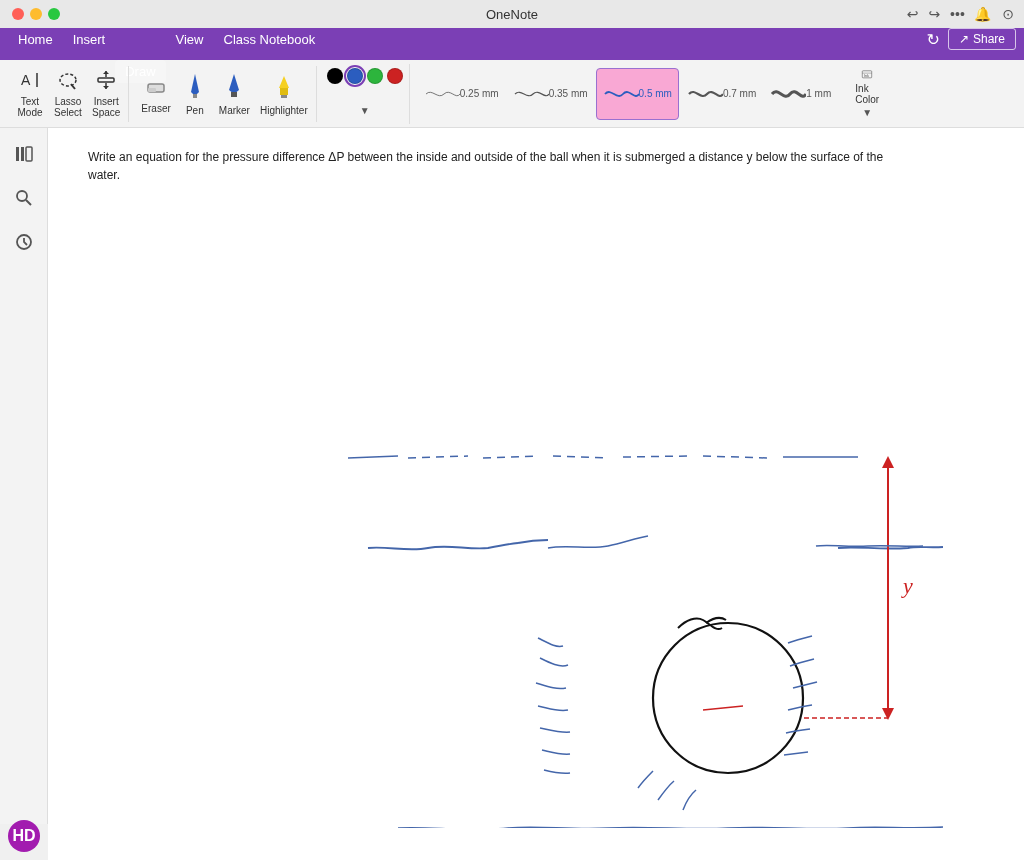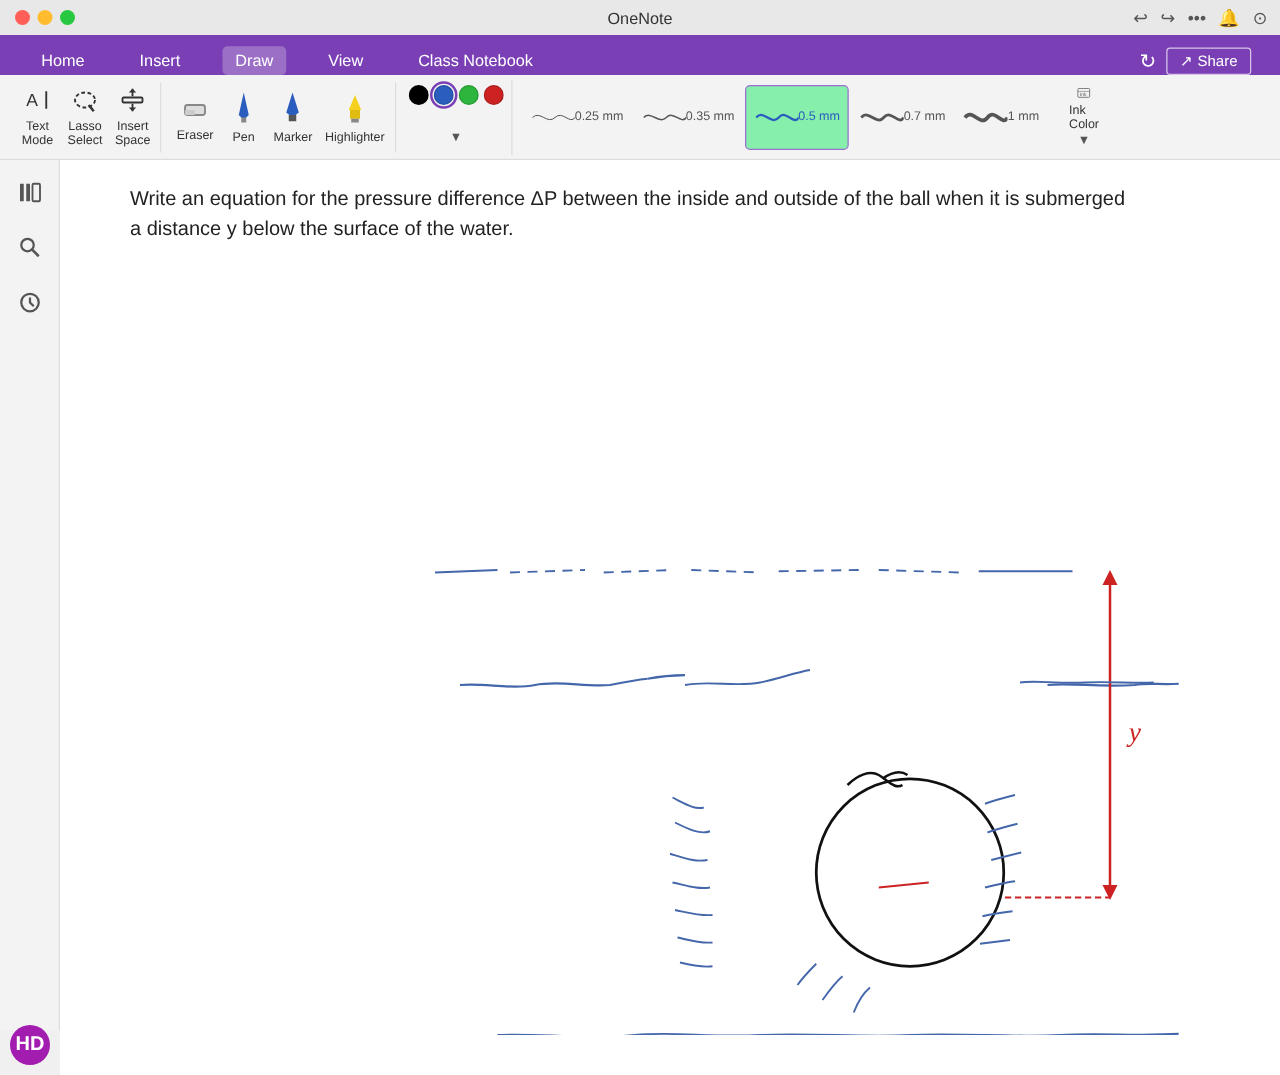--- a/index.html
+++ b/index.html
@@ -15,21 +15,21 @@
     #wc-close { background: #ff5f57; }
     #wc-min { background: #febc2e; }
     #wc-max { background: #28c840; }
     #titlebar-title { position: absolute; left: 50%; transform: translateX(-50%); font-size: 13px; color: #333; }
     #titlebar-icons { position: absolute; right: 10px; display: flex; gap: 10px; align-items: center; }
     .tb-icon { font-size: 14px; color: #555; }
 
     
     #menubar {
       width: 100%; height: 32px; background: #7b3fb5;
-      display: flex; align-items: flex-end; padding: 0 23px; gap: 24px;
+      display: flex; align-items: flex-start; padding: 0 8px;
     }
     .menu-item {
       padding: 4px 10px; font-size: 13px; color: white;
       border-radius: 4px; cursor: pointer;
     }
     .menu-item.active { background: rgba(255,255,255,0.25); font-weight: 500; margin-top: 32px; }
     #menu-right { margin-left: auto; display: flex; align-items: center; gap: 8px; }
     #share-btn {
       display: flex; align-items: center; gap: 4px;
       padding: 3px 10px; background: transparent; border: 1px solid rgba(255,255,255,0.7);
@@ -63,21 +63,21 @@
 
     
     .pen-sizes {
       display: flex; align-items: center; gap: 2px; padding: 0 4px; height: 56px;
     }
     .pen-size-item {
       display: flex; flex-direction: row; align-items: center; justify-content: center;
       padding: 2px 6px; border-radius: 4px; cursor: pointer; height: 52px; min-width: 44px;
       border: none; background: transparent;
     }
-    .pen-size-item.active { background: #86efac; border: 1px solid #9970d0; }
+    .pen-size-item.active { background: #f9a8d4; border: 1px solid #9970d0; }
     .pen-size-wave { height: 24px; display: flex; align-items: center; justify-content: center; }
     .pen-size-label { font-size: 10px; color: #555; }
 
     
     .ink-color-group {
       display: flex; flex-direction: column; align-items: center;
       padding: 4px 8px; height: 56px; justify-content: center; gap: 2px;
     }
 
     
@@ -113,23 +113,22 @@
       position: absolute; left: 48px; top: 128px;
       width: calc(1024px - 48px); height: calc(860px - 128px);
       background: white; overflow: hidden;
     }
 
     
     #note-content {
       padding: 20px 40px; position: relative; width: 100%; height: 100%;
     }
     #question-text {
-      font-size: 16px; color: #222; line-height: 1.5; max-width: 800px;
+      font-size: 12px; color: #222; line-height: 1.5; max-width: 800px;
       margin-bottom: 20px;
-      margin-left: 16px;
     }
 
     
     #drawing-area {
       position: absolute; top: 100px; left: 0; width: 100%; height: 600px;
     }
 
     
     #drawing-svg {
       position: absolute; top: 0; left: 0; width: 100%; height: 100%;

